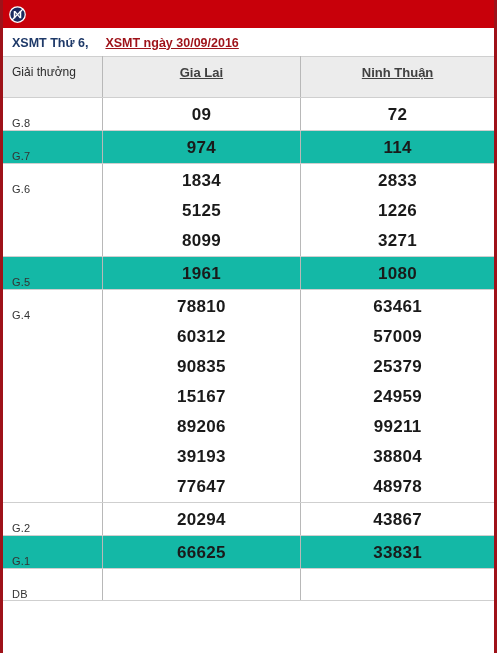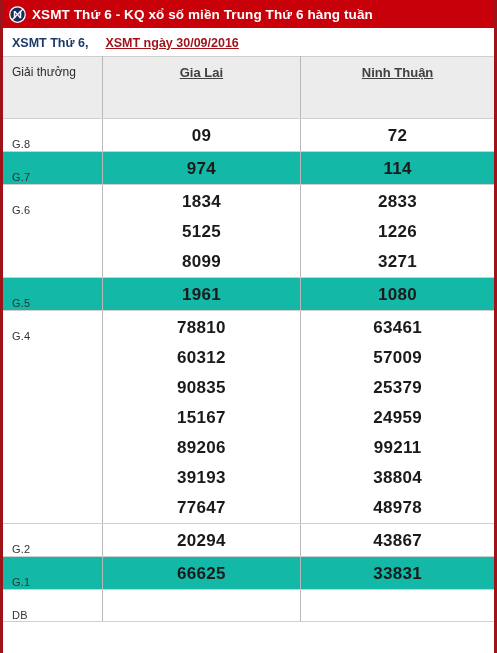--- a/index.html
+++ b/index.html
@@ -93,21 +93,21 @@
   .result-table td.cell-prov {
     border-right: 1px solid #b8b8b8;
     text-align: center;
   }
   .result-table th.head-prov-last,
   .result-table td.cell-prov-last {
     border-right: none;
     text-align: center;
   }
 
-  thead tr { background: #ececec; height: 62px; margin-top: 41px; }
+  thead tr { background: #ececec; height: 41px; margin-top: 41px; }
   thead th { vertical-align: top; }
   .head-label-text {
     display: block;
     padding-top: 8px;
     color: #2b2b2b;
     font-size: 12px;
     font-weight: normal;
   }
   .head-prov-link {
     display: inline-block;
@@ -150,21 +150,20 @@
 <div id="page">
 
   <div class="titlebar">
     <span class="title-icon">
       <svg width="17" height="17" viewBox="0 0 34 34" aria-hidden="true">
         <circle cx="17" cy="17" r="15.5" fill="#1b2a5e" stroke="#ffffff" stroke-width="2.5"></circle>
         <path d="M9.5 24.5 V10 h3.2 l8.6 11.2 V10 h3.2 v14.5 h-3.2 L12.7 13.3 v11.2 z" fill="#ffffff"></path>
         <line x1="6" y1="28" x2="28" y2="6" stroke="#ffffff" stroke-width="2.6"></line>
       </svg>
     </span>
-    <span class="title-text">XSMT Thứ 6 - KQ xổ số miền Trung Thứ 6 hàng tuần</span>
   </div>
 
   <div class="subtitle">
     <span class="subtitle-plain">XSMT Thứ 6,</span>
     <a class="subtitle-link" href="#">XSMT ngày 30/09/2016</a>
   </div>
 
   <table class="result-table">
     <colgroup>
       <col class="c-label">

